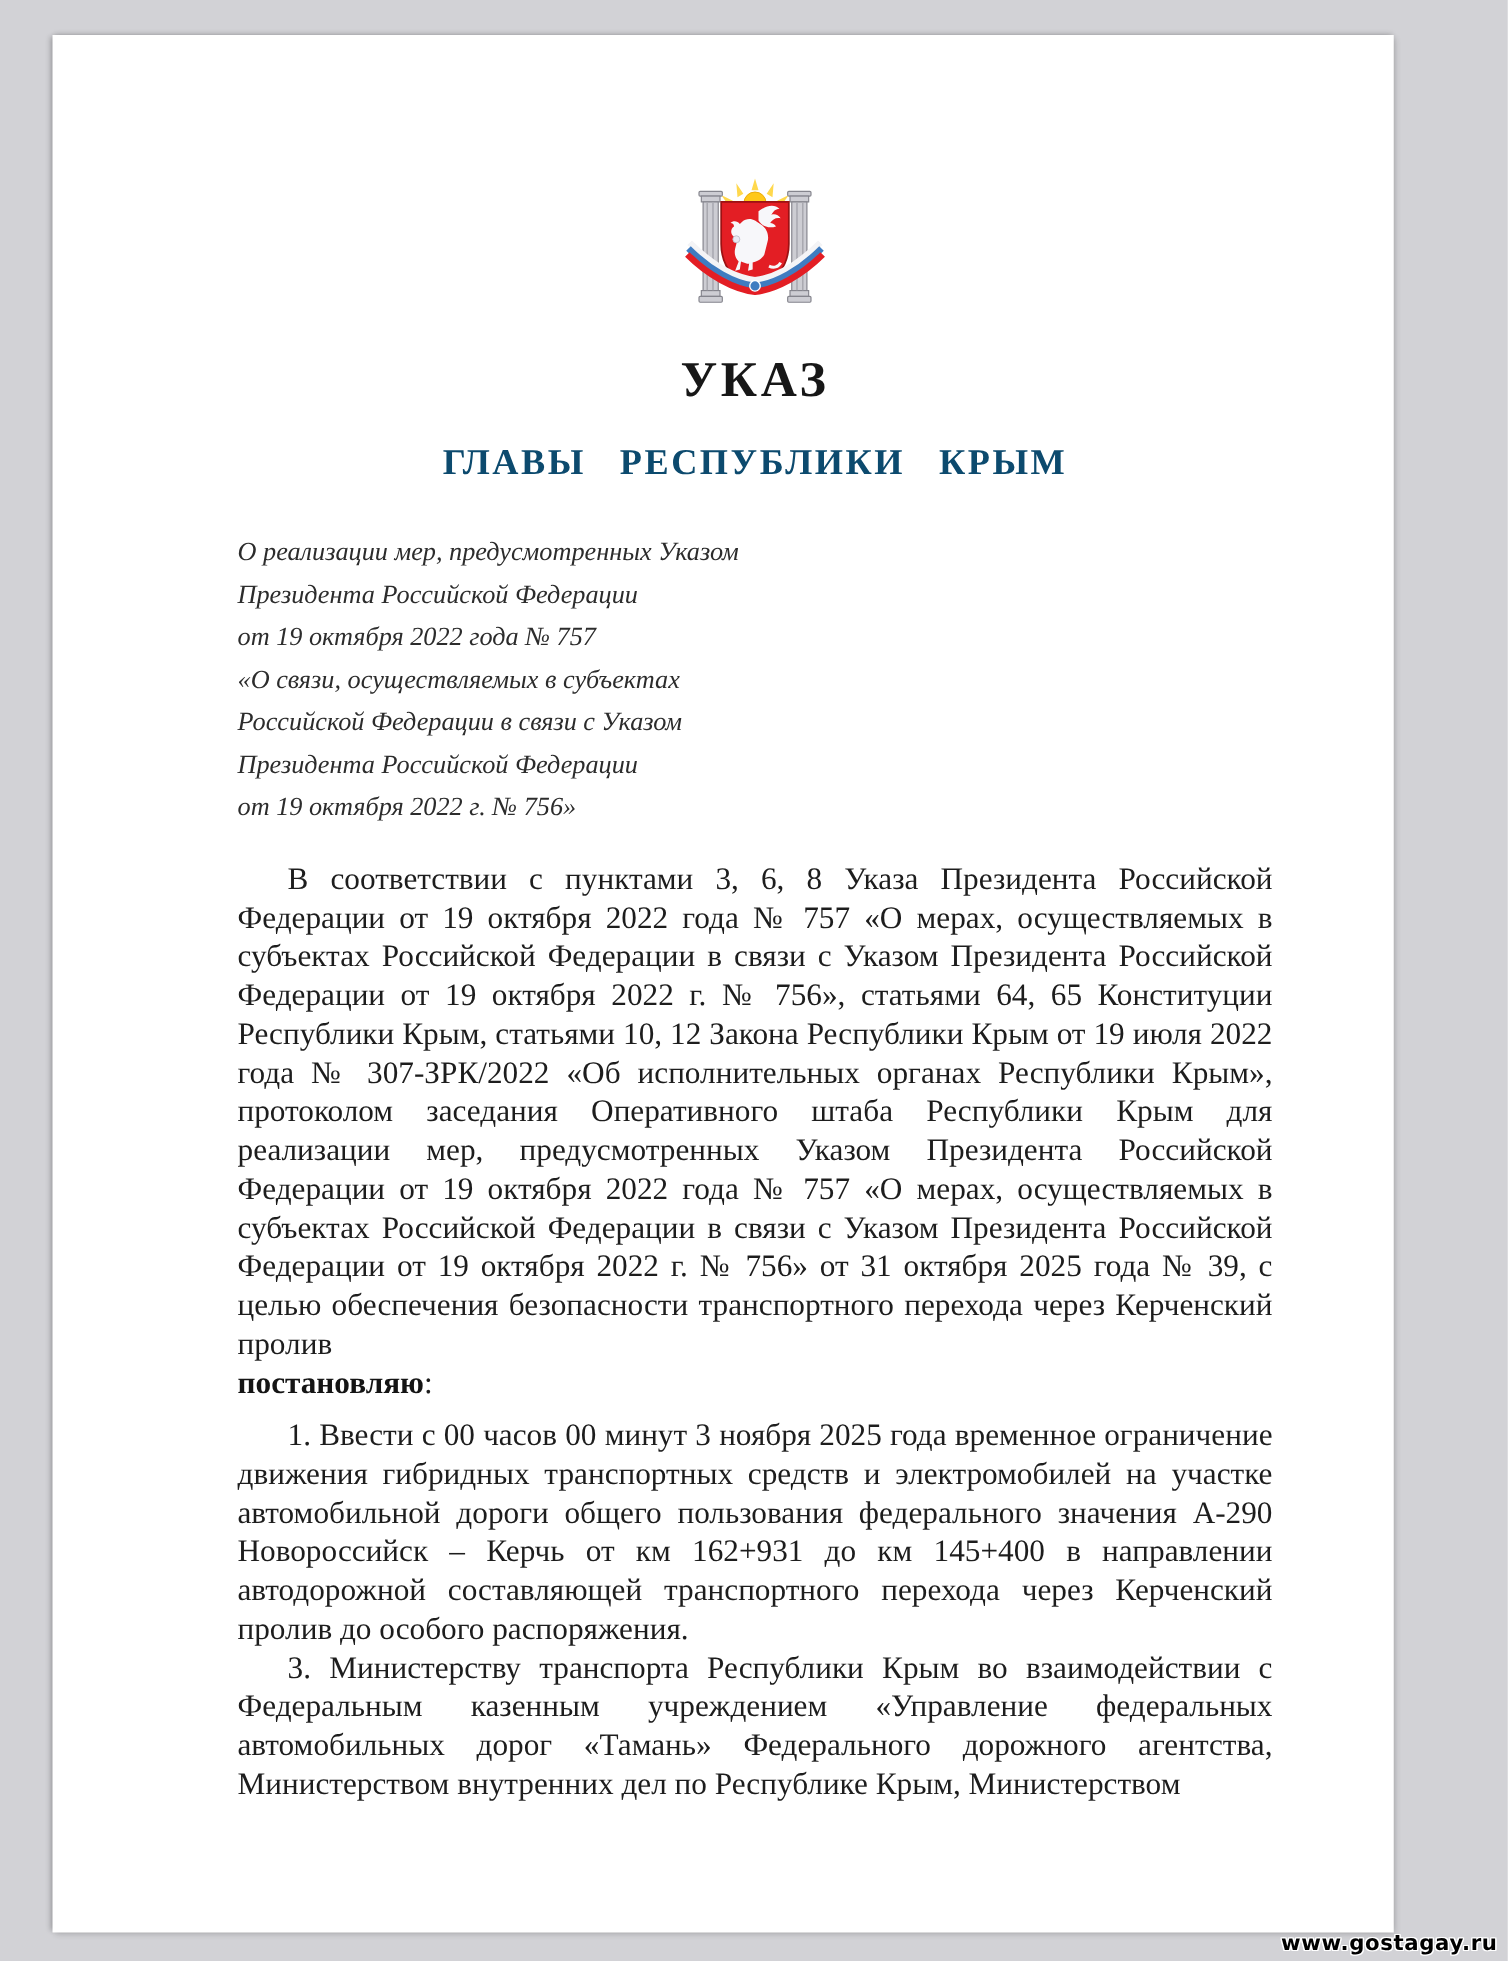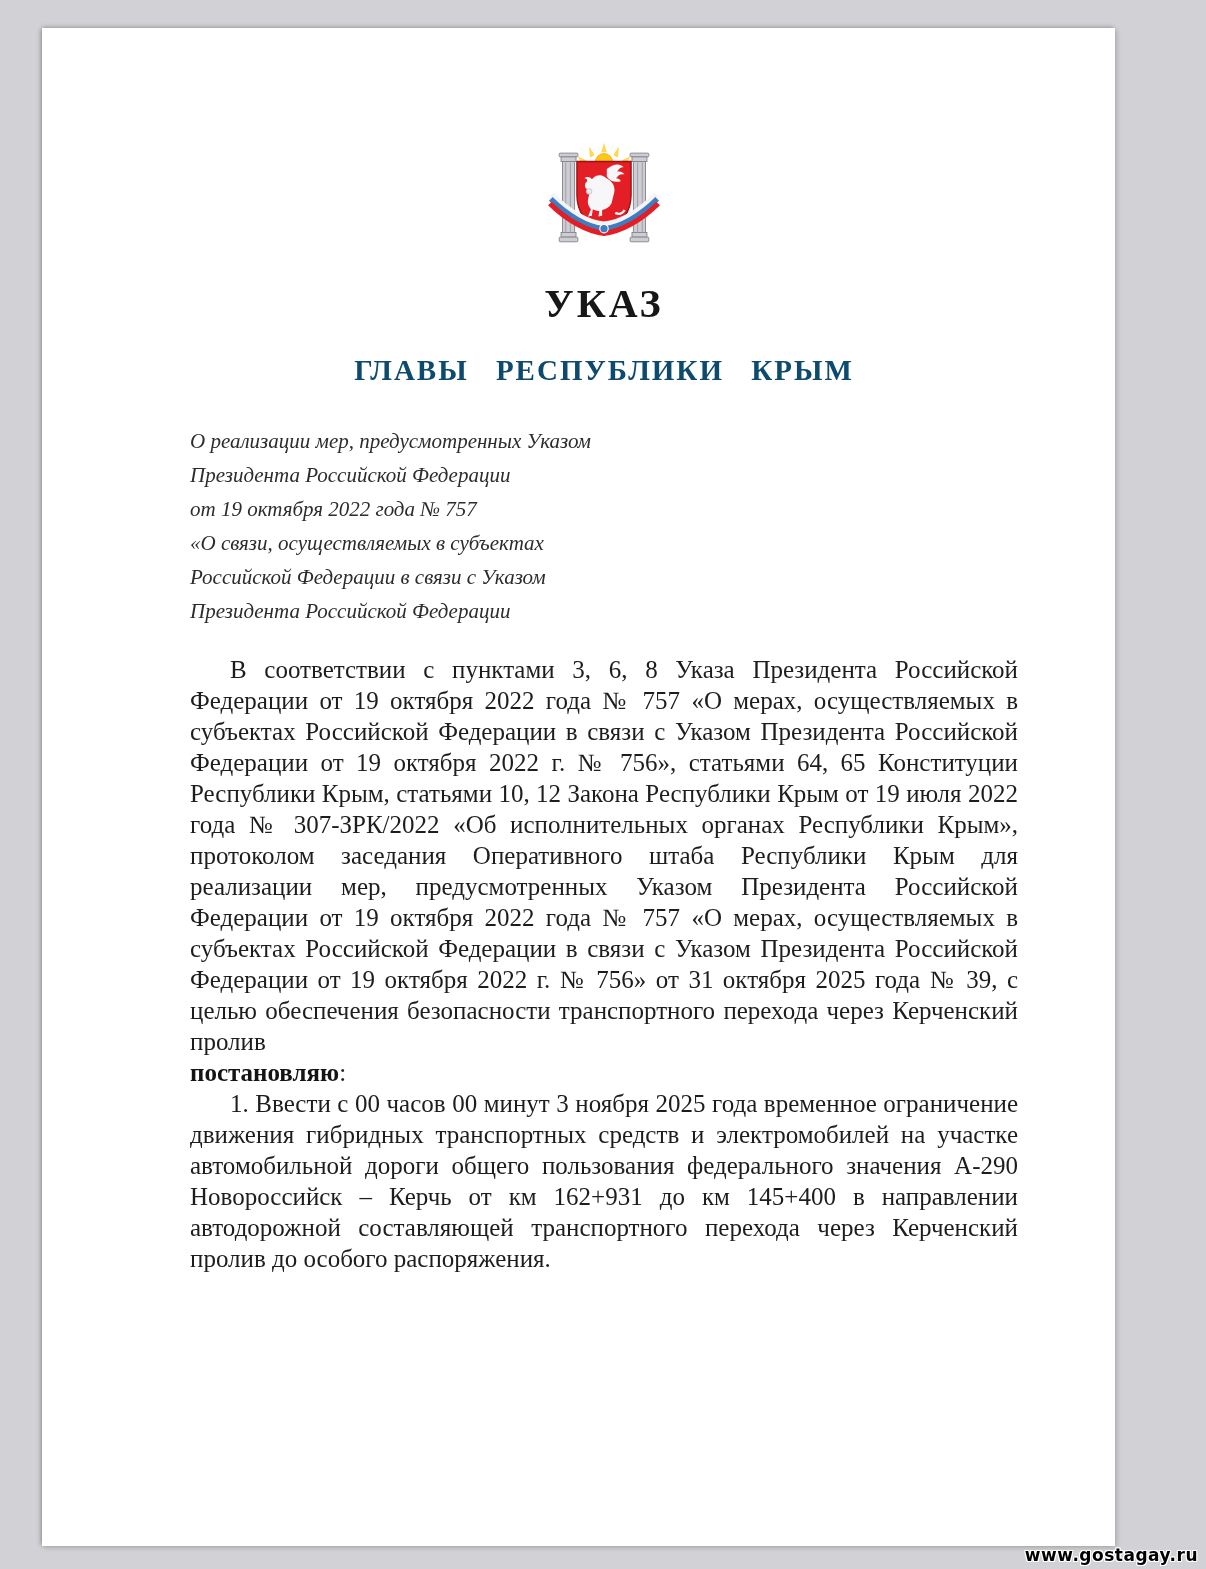--- a/index.html
+++ b/index.html
@@ -36,21 +36,21 @@
     font-style:italic;font-size:21px;line-height:34px;
     color:#2c2c2c;
   }
   .body-par{
     margin:0;font-size:25px;line-height:31px;
     text-align:justify;text-indent:40px;color:#1d1d1d;
   }
   .preamble{margin-top:26px;text-align-last:justify;}
   .resolve-line{text-indent:0;text-align:center;text-align-last:left;}
   .resolve-line strong{font-weight:700;color:#141414;}
-  .item-first{}
+  .item-first{margin-top:11px;}
   .watermark{
     position:absolute;right:8px;bottom:4px;
     font-family:"DejaVu Sans","Liberation Sans",sans-serif;
     font-weight:700;font-size:17px;letter-spacing:.5px;
     color:#000000;
     text-shadow:-1px -1px 0 #fff,1px -1px 0 #fff,-1px 1px 0 #fff,1px 1px 0 #fff,0 -1px 0 #fff,0 1px 0 #fff,-1px 0 0 #fff,1px 0 0 #fff;
   }
 </style>
 </head>
 <body>
@@ -103,25 +103,27 @@
       <h1 class="doc-title">УКАЗ</h1>
       <h2 class="doc-subtitle">ГЛАВЫ РЕСПУБЛИКИ КРЫМ</h2>
 
       <div class="subject">
         <div>О реализации мер, предусмотренных Указом</div>
         <div>Президента Российской Федерации</div>
         <div>от 19 октября 2022 года № 757</div>
         <div>«О связи, осуществляемых в субъектах</div>
         <div>Российской Федерации в связи с Указом</div>
         <div>Президента Российской Федерации</div>
+        <div>от 19 октября 2022 г. № 756»</div>
       </div>
 
       <p class="body-par preamble">В соответствии с пунктами 3, 6, 8 Указа Президента Российской Федерации от 19 октября 2022 года № 757 «О мерах, осуществляемых в субъектах Российской Федерации в связи с Указом Президента Российской Федерации от 19 октября 2022 г. № 756», статьями 64, 65 Конституции Республики Крым, статьями 10, 12 Закона Республики Крым от 19 июля 2022 года № 307-ЗРК/2022 «Об исполнительных органах Республики Крым», протоколом заседания Оперативного штаба Республики Крым для реализации мер, предусмотренных Указом Президента Российской Федерации от 19 октября 2022 года № 757 «О мерах, осуществляемых в субъектах Российской Федерации в связи с Указом Президента Российской Федерации от 19 октября 2022 г. № 756» от 31 октября 2025 года № 39, с целью обеспечения безопасности транспортного перехода через Керченский пролив</p>
 
       <p class="body-par resolve-line"><strong>постановляю</strong><span>:</span></p>
 
       <p class="body-par item-first">1. Ввести с 00 часов 00 минут 3 ноября 2025 года временное ограничение движения гибридных транспортных средств и электромобилей на участке автомобильной дороги общего пользования федерального значения А-290 Новороссийск – Керчь от км 162+931 до км 145+400 в направлении автодорожной составляющей транспортного перехода через Керченский пролив до особого распоряжения.</p>
+      <p class="body-par">3. Министерству транспорта Республики Крым во взаимодействии с Федеральным казенным учреждением «Управление федеральных автомобильных дорог «Тамань» Федерального дорожного агентства, Министерством внутренних дел по Республике Крым, Министерством</p>
 
     </div>
   </div>
 
   <div class="watermark">www.gostagay.ru</div>
 </div>
 
 </body></html>

